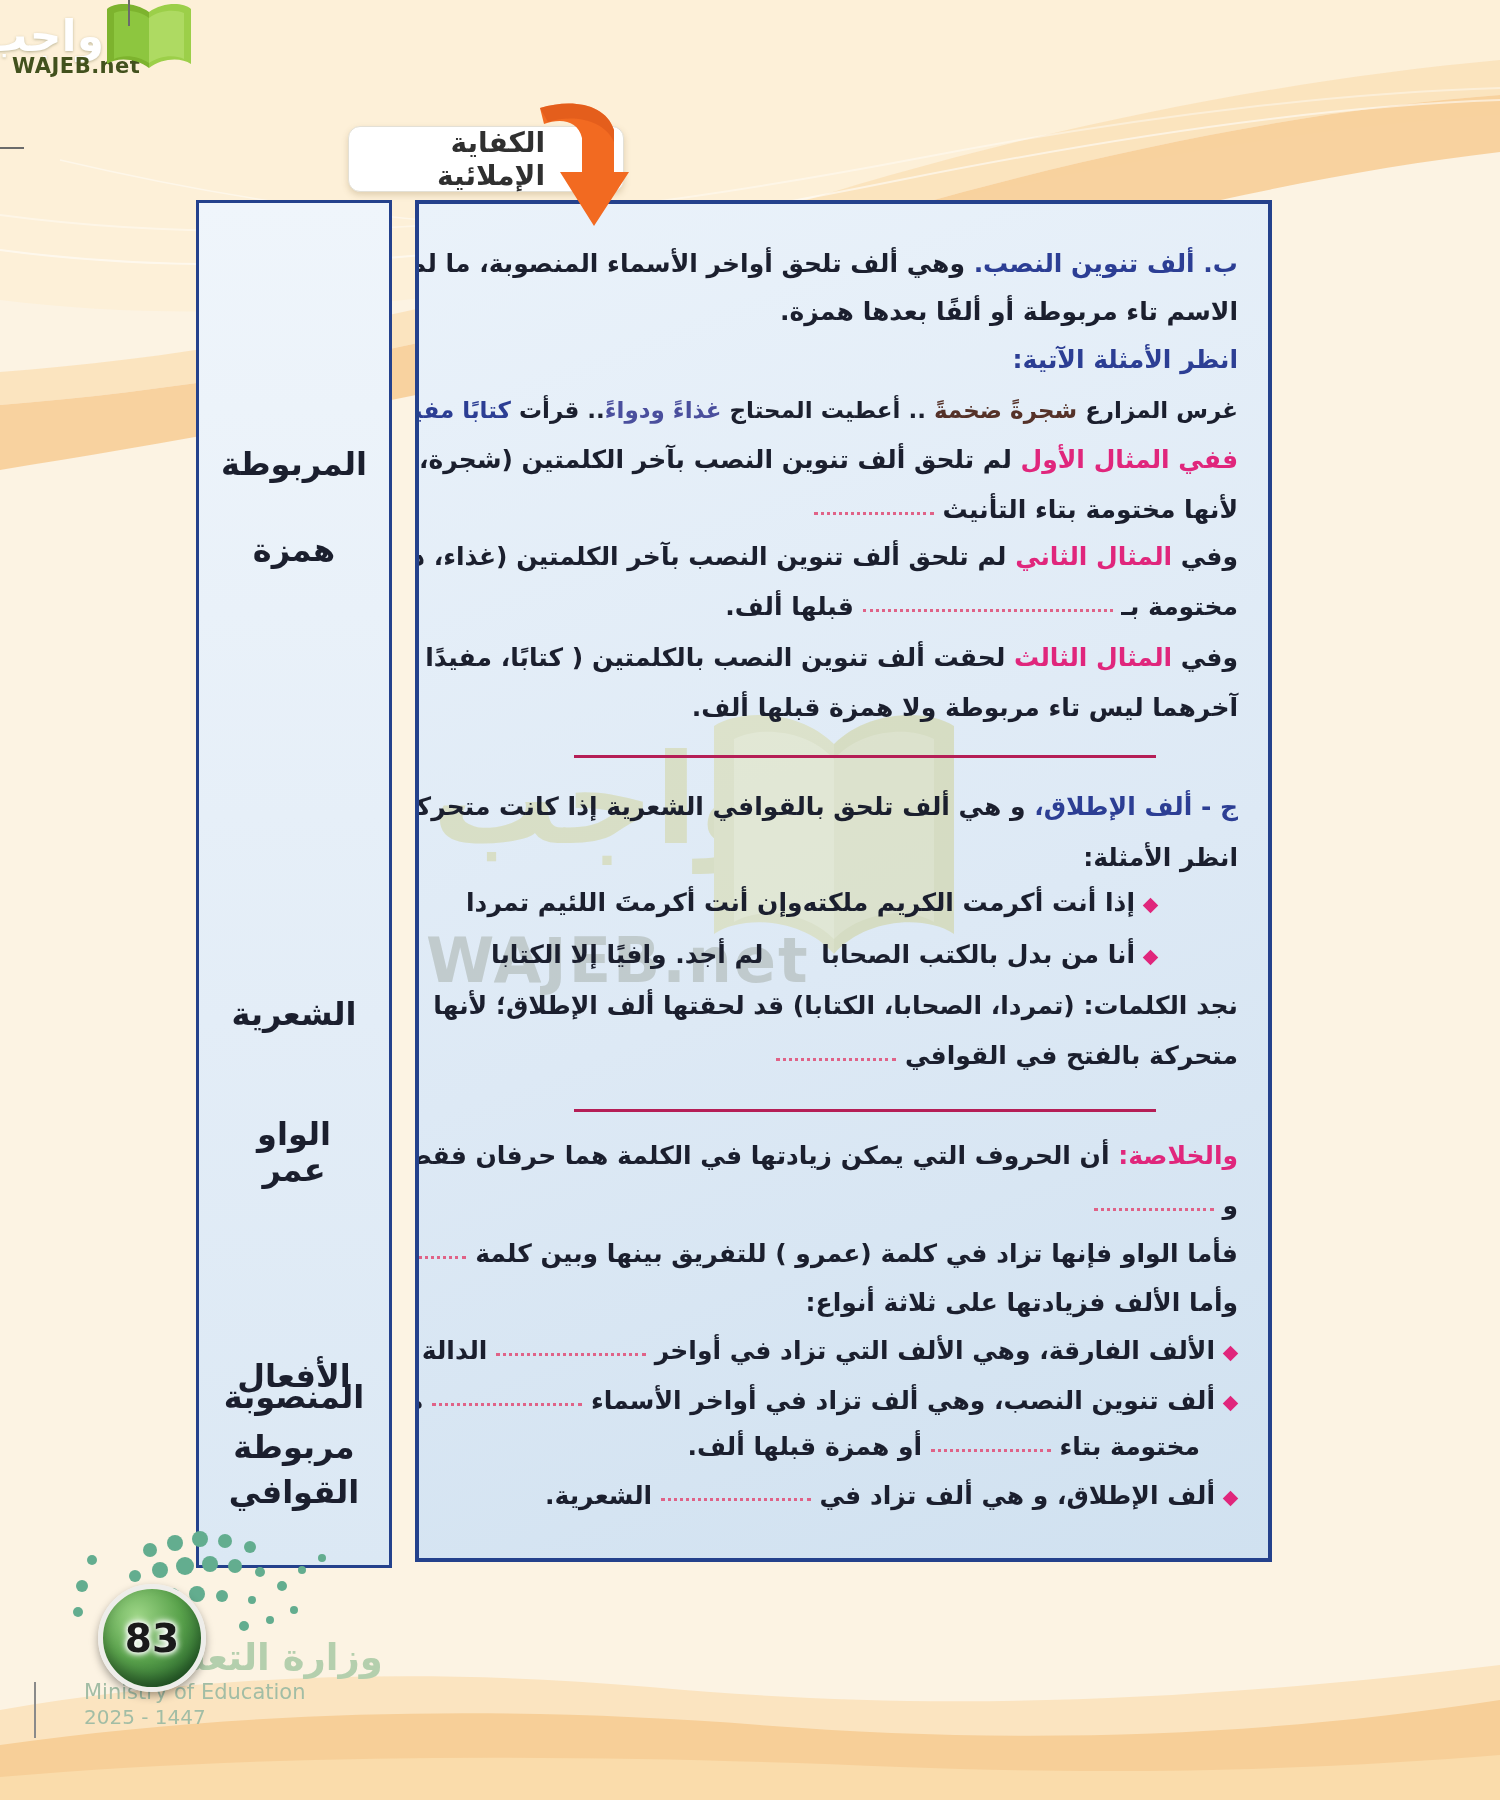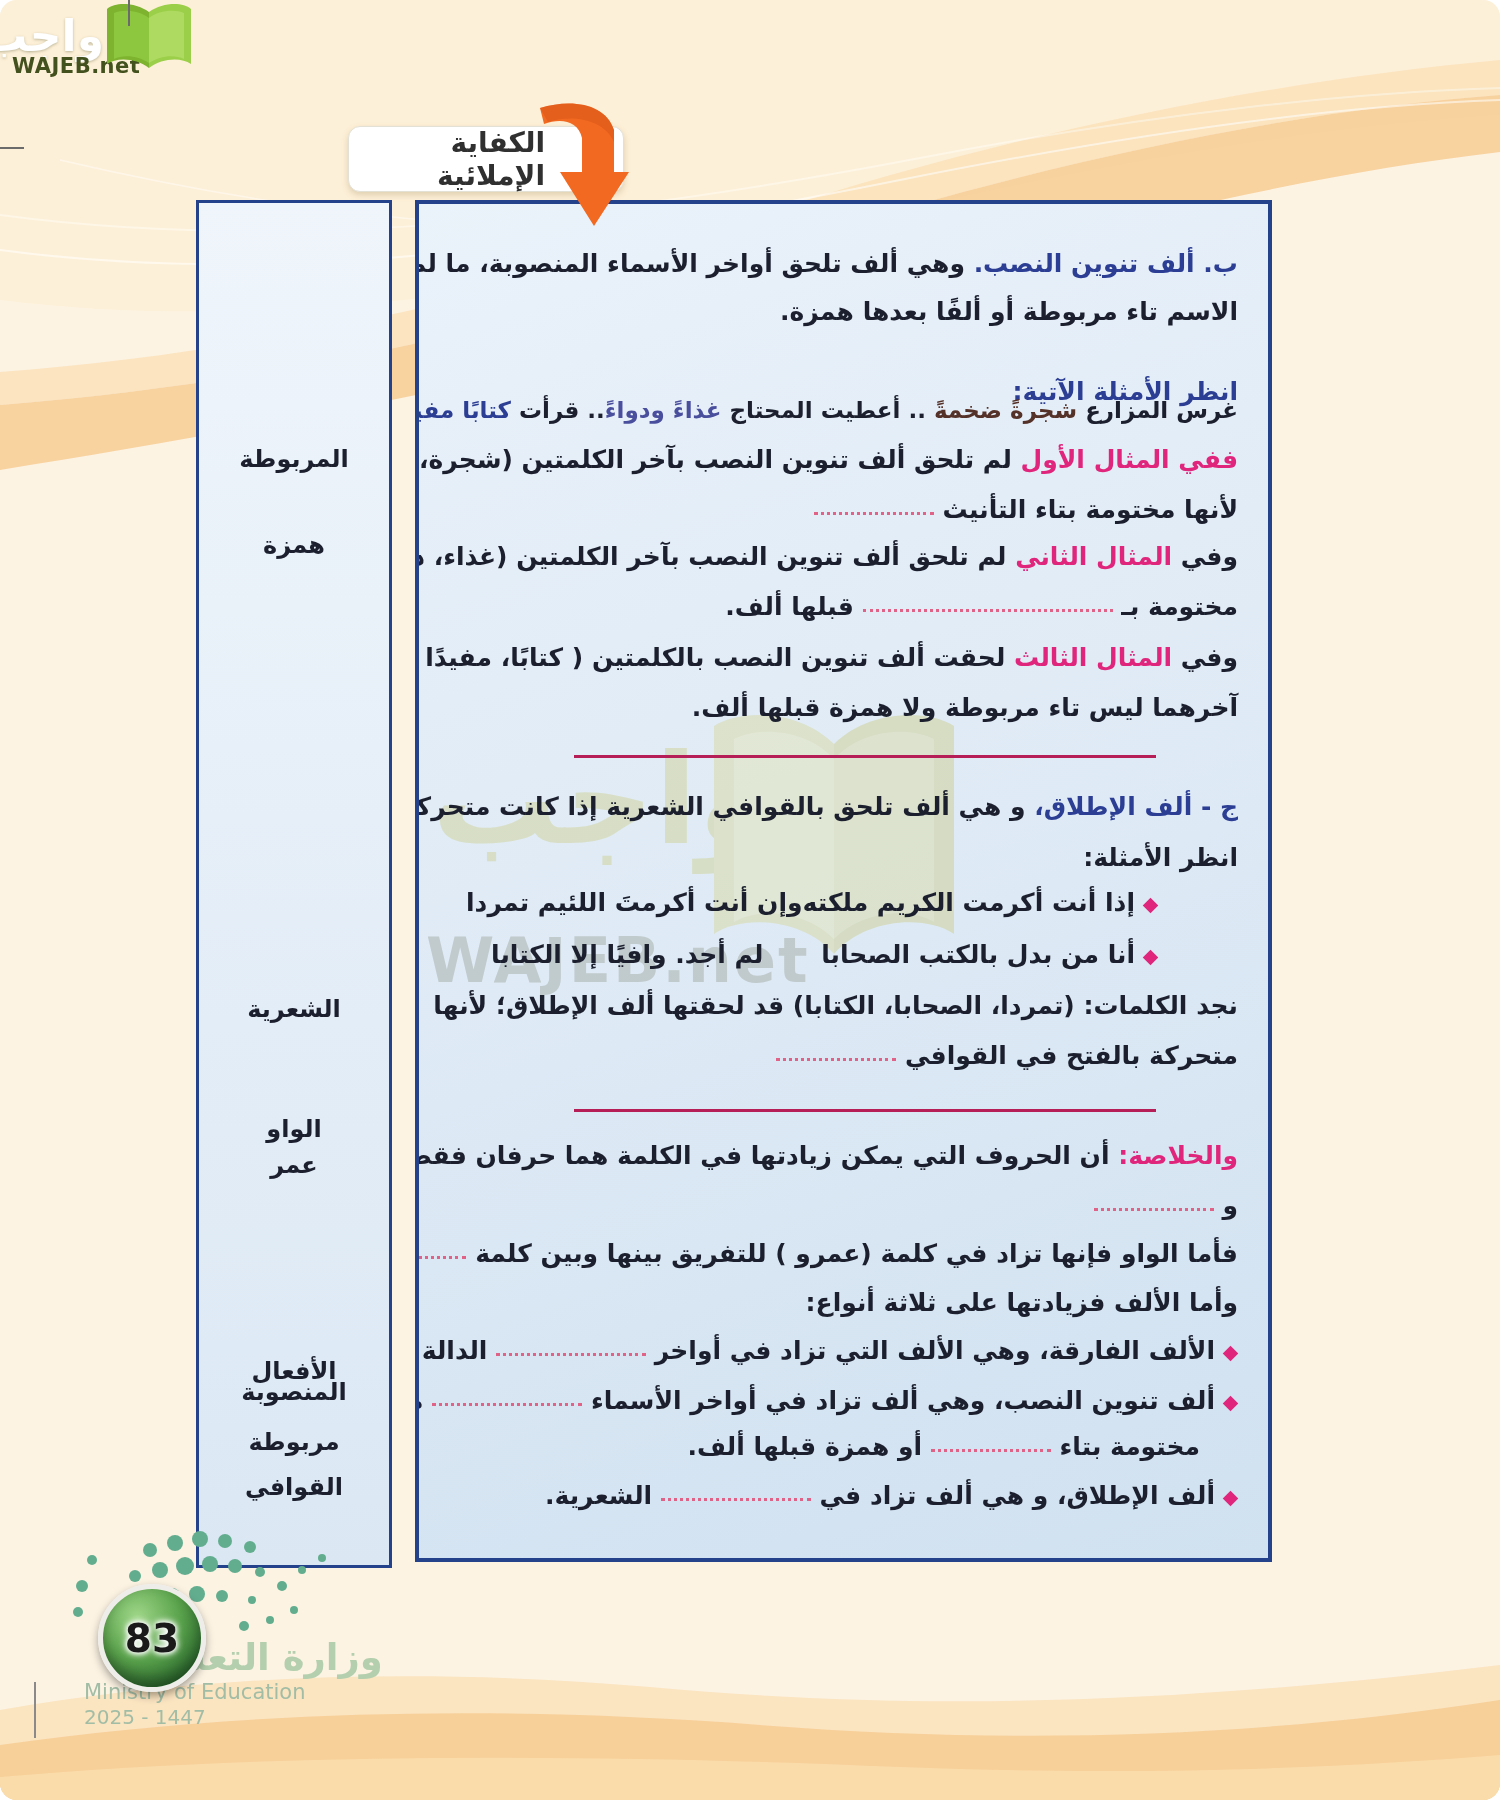--- a/index.html
+++ b/index.html
@@ -1,17 +1,17 @@
 <!DOCTYPE html>
 <html lang="ar"><head>
 <meta charset="utf-8">
 <style>
   html,body{margin:0;padding:0;}
   body{font-family:"DejaVu Sans",sans-serif;}
-  .page{position:relative;width:1500px;height:1800px;background:#fcf3e3;overflow:hidden;border-radius:17px;}
+  .page{position:relative;width:1500px;height:1800px;background:#fcf3e3;overflow:hidden;}
 
   
   .waves-top{position:absolute;left:0;top:0;z-index:0;}
   .waves-bottom{position:absolute;left:0;top:1615px;z-index:0;}
 
   
   .mark{position:absolute;background:#6b6b6b;z-index:3;}
   .mark-v1{left:128px;top:0;width:2px;height:26px;}
   .mark-h1{left:0;top:147px;width:24px;height:2px;}
   .mark-v2{left:34px;top:1682px;width:2px;height:56px;background:#8a8a8a;}
@@ -21,42 +21,42 @@
   .logo-en{position:absolute;left:12px;top:54px;font-size:21px;font-weight:bold;letter-spacing:.5px;color:#42511d;z-index:2;}
   .logo-book{position:absolute;left:103px;top:0;z-index:2;}
 
   
   .badge{position:absolute;left:348px;top:126px;width:276px;height:66px;background:#ffffff;border:1px solid #e3e0d6;border-radius:12px;box-shadow:0 3px 6px rgba(140,110,60,.25);display:flex;align-items:center;justify-content:center;padding-right:78px;box-sizing:border-box;direction:rtl;z-index:2;padding-left:45px;}
   .badge-label{font-size:28px;font-weight:bold;color:#303030;}
   .badge-arrow{position:absolute;left:534px;top:98px;z-index:3;}
 
   
   .sidebar{position:absolute;left:196px;top:200px;width:196px;height:1368px;border:3px solid #24418c;background:linear-gradient(180deg,#eff5fb 0%,#e3edf7 60%,#dbe8f4 100%);box-sizing:border-box;z-index:2;}
-  .s-item{position:absolute;left:0;right:0;text-align:center;direction:rtl;font-size:24px;font-weight:bold;color:#1b1f2e;}
+  .s-item{position:absolute;left:0;right:0;text-align:center;direction:rtl;font-size:32px;font-weight:bold;color:#1b1f2e;}
   .si-0{top:242px}.si-1{top:328px}.si-2{top:792px}.si-3{top:912px}.si-4{top:948px}
   .si-5{top:1154px}.si-6{top:1175px}.si-7{top:1225px}.si-8{top:1270px}
 
   .mainbox{position:absolute;left:415px;top:200px;width:857px;height:1362px;border:4px solid #24418c;background:linear-gradient(160deg,#eaf2fa 0%,#dde9f5 55%,#d0e1f0 100%);box-sizing:border-box;overflow:hidden;z-index:2;}
 
   
   .wm{position:absolute;left:5px;top:505px;width:580px;height:390px;opacity:.55;pointer-events:none;z-index:1;}
   .wm-ar{position:absolute;left:8px;top:18px;font-size:125px;font-weight:bold;color:#d2d5a0;direction:rtl;}
   .wm-en{position:absolute;left:2px;top:215px;font-size:62px;font-weight:bold;letter-spacing:2px;color:#a9b2ad;}
   .wm-book{position:absolute;left:255px;top:-5px;}
 
   
   .line{position:absolute;right:30px;direction:rtl;text-align:right;white-space:nowrap;font-size:25px;font-weight:bold;color:#1b1f2e;z-index:2;line-height:34px;}
   .l1{top:43px}.l2{top:91px}.l3{top:139px}.l4{top:189px;font-size:23px}.l5{top:239px}
   .l6{top:289px}.l7{top:336px}.l8{top:386px}.l9{top:437px}.l10{top:487px}
   .l11{top:586px}.l12{top:637px}
   .l15{top:785px}.l16{top:835px}
   .l17{top:935px}.l18{top:985px}.l19{top:1033px}.l20{top:1082px}
   .b1{top:1130px}.b2{top:1180px}.b2c{top:1226px;right:68px}.b3{top:1275px}
 
-  .t-blue{color:#2c3e94;margin-top:32px;}
+  .t-blue{color:#2c3e94;}
   .t-magenta{color:#e0267c;}
   .t-maroon{color:#553229;}
   .t-indigo{color:#4a4f9d;}
 
   .sep{position:absolute;left:155px;width:582px;height:3px;background:#b51e56;z-index:2;}
   .sep1{top:551px}.sep2{top:905px}
 
   .blank{display:inline-block;border-bottom:3px dotted #e06287;height:18px;transform:translateY(-3px);}
   .bw-s{width:120px}.bw-m{width:150px}.bw-l{width:250px}
 

